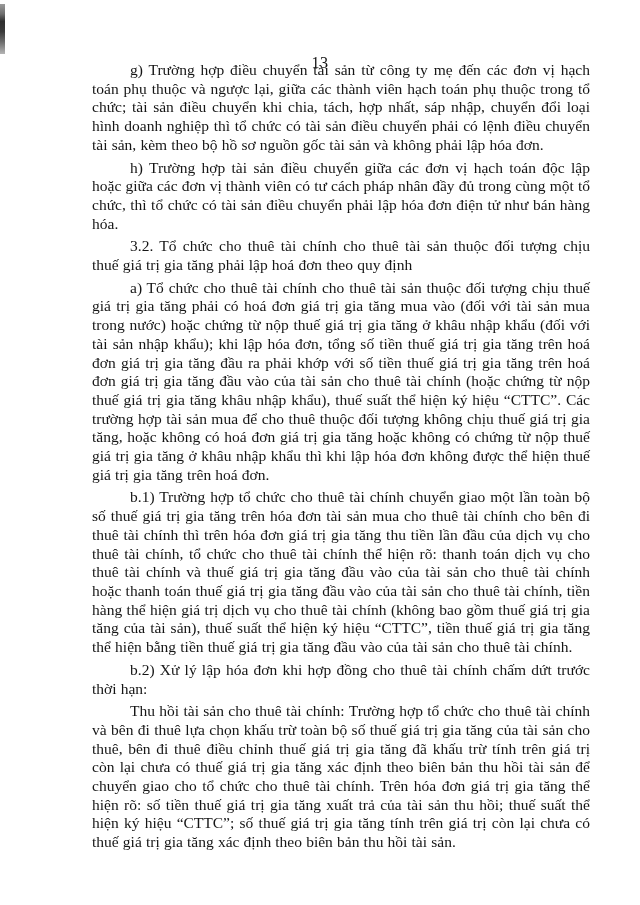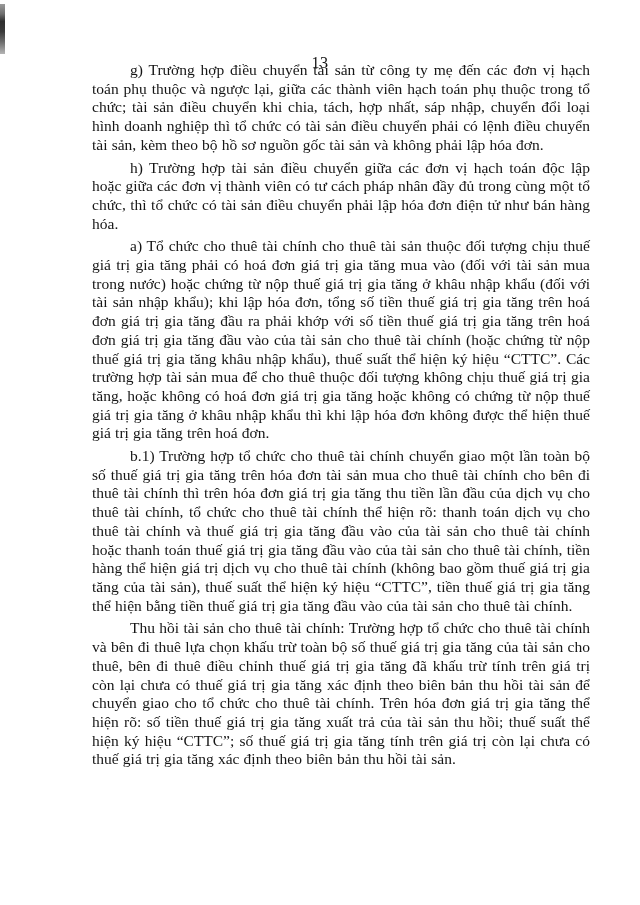--- a/index.html
+++ b/index.html
@@ -63,18 +63,20 @@
 
 <div class="page">
 
   <div class="scan-artifact"></div>
 
   <div class="page-number">13</div>
 
   <div class="content">
     <p>g) Trường hợp điều chuyển tài sản từ công ty mẹ đến các đơn vị hạch toán phụ thuộc và ngược lại, giữa các thành viên hạch toán phụ thuộc trong tổ chức; tài sản điều chuyển khi chia, tách, hợp nhất, sáp nhập, chuyển đổi loại hình doanh nghiệp thì tổ chức có tài sản điều chuyển phải có lệnh điều chuyển tài sản, kèm theo bộ hồ sơ nguồn gốc tài sản và không phải lập hóa đơn.</p>
     <p>h) Trường hợp tài sản điều chuyển giữa các đơn vị hạch toán độc lập hoặc giữa các đơn vị thành viên có tư cách pháp nhân đầy đủ trong cùng một tổ chức, thì tổ chức có tài sản điều chuyển phải lập hóa đơn điện tử như bán hàng hóa.</p>
+    <p>3.2. Tổ chức cho thuê tài chính cho thuê tài sản thuộc đối tượng chịu thuế giá trị gia tăng phải lập hoá đơn theo quy định</p>
     <p>a) Tổ chức cho thuê tài chính cho thuê tài sản thuộc đối tượng chịu thuế giá trị gia tăng phải có hoá đơn giá trị gia tăng mua vào (đối với tài sản mua trong nước) hoặc chứng từ nộp thuế giá trị gia tăng ở khâu nhập khẩu (đối với tài sản nhập khẩu); khi lập hóa đơn, tổng số tiền thuế giá trị gia tăng trên hoá đơn giá trị gia tăng đầu ra phải khớp với số tiền thuế giá trị gia tăng trên hoá đơn giá trị gia tăng đầu vào của tài sản cho thuê tài chính (hoặc chứng từ nộp thuế giá trị gia tăng khâu nhập khẩu), thuế suất thể hiện ký hiệu “CTTC”. Các trường hợp tài sản mua để cho thuê thuộc đối tượng không chịu thuế giá trị gia tăng, hoặc không có hoá đơn giá trị gia tăng hoặc không có chứng từ nộp thuế giá trị gia tăng ở khâu nhập khẩu thì khi lập hóa đơn không được thể hiện thuế giá trị gia tăng trên hoá đơn.</p>
     <p>b.1) Trường hợp tổ chức cho thuê tài chính chuyển giao một lần toàn bộ số thuế giá trị gia tăng trên hóa đơn tài sản mua cho thuê tài chính cho bên đi thuê tài chính thì trên hóa đơn giá trị gia tăng thu tiền lần đầu của dịch vụ cho thuê tài chính, tổ chức cho thuê tài chính thể hiện rõ: thanh toán dịch vụ cho thuê tài chính và thuế giá trị gia tăng đầu vào của tài sản cho thuê tài chính hoặc thanh toán thuế giá trị gia tăng đầu vào của tài sản cho thuê tài chính, tiền hàng thể hiện giá trị dịch vụ cho thuê tài chính (không bao gồm thuế giá trị gia tăng của tài sản), thuế suất thể hiện ký hiệu “CTTC”, tiền thuế giá trị gia tăng thể hiện bằng tiền thuế giá trị gia tăng đầu vào của tài sản cho thuê tài chính.</p>
+    <p>b.2) Xử lý lập hóa đơn khi hợp đồng cho thuê tài chính chấm dứt trước thời hạn:</p>
     <p>Thu hồi tài sản cho thuê tài chính: Trường hợp tổ chức cho thuê tài chính và bên đi thuê lựa chọn khấu trừ toàn bộ số thuế giá trị gia tăng của tài sản cho thuê, bên đi thuê điều chỉnh thuế giá trị gia tăng đã khấu trừ tính trên giá trị còn lại chưa có thuế giá trị gia tăng xác định theo biên bản thu hồi tài sản để chuyển giao cho tổ chức cho thuê tài chính. Trên hóa đơn giá trị gia tăng thể hiện rõ: số tiền thuế giá trị gia tăng xuất trả của tài sản thu hồi; thuế suất thể hiện ký hiệu “CTTC”; số thuế giá trị gia tăng tính trên giá trị còn lại chưa có thuế giá trị gia tăng xác định theo biên bản thu hồi tài sản.</p>
   </div>
 
 </div>
 
 </body></html>

